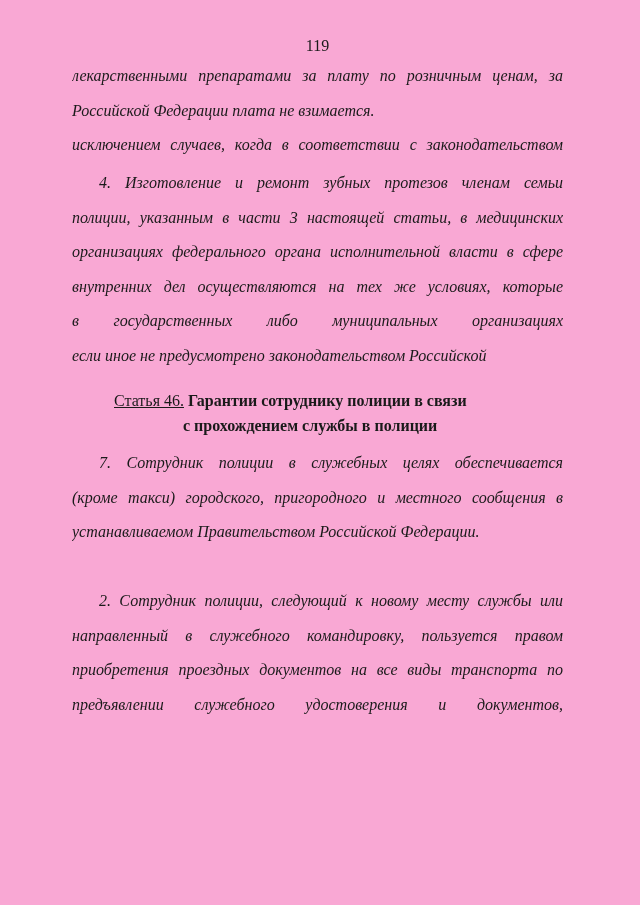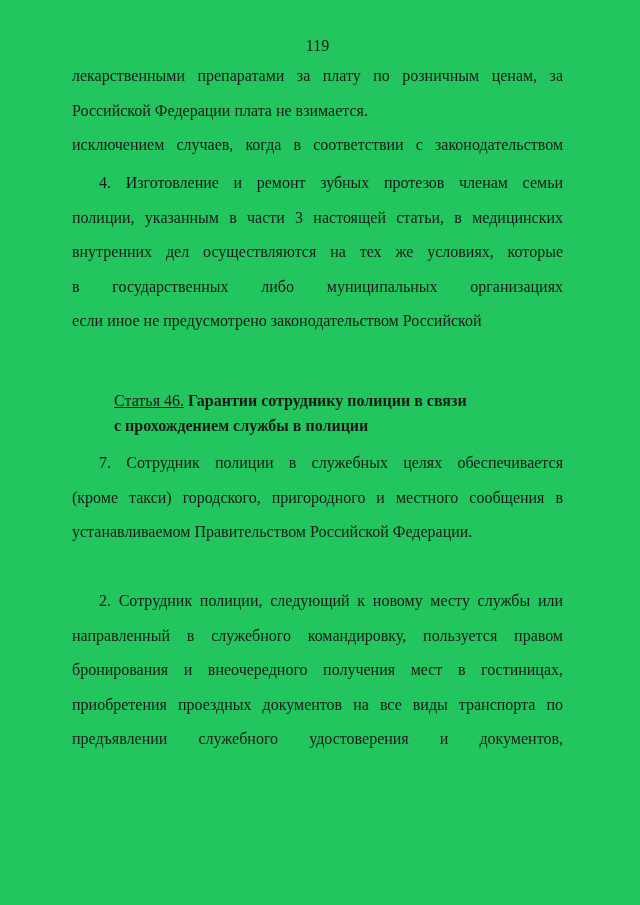--- a/index.html
+++ b/index.html
@@ -4,21 +4,21 @@
 <style>
   html, body {
     margin: 0;
     padding: 0;
     background: #ffffff;
   }
   .page {
     position: relative;
     width: 640px;
     height: 905px;
-    background: #22c55e;
+    background: #f9a8d4;
     font-family: "Liberation Serif", "DejaVu Serif", serif;
     font-size: 16px;
     color: #1a1a1a;
     overflow: hidden;
   }
   .col {
     position: absolute;
     left: 72px;
     width: 491px;
   }
@@ -27,20 +27,21 @@
     text-align: center;
     line-height: 18px;
   }
   .para .line {
     line-height: 34.6px;
     text-align: justify;
     text-align-last: justify;
     white-space: normal;
     height: 34.6px;
     overflow: hidden;
+    font-style: italic;
   }
   .para .line.last {
     text-align: left;
     text-align-last: left;
   }
   .para .line.ind {
     text-indent: 27px;
   }
   .b1 { top: 59px; }
   .b2 { top: 166px; }
@@ -48,56 +49,56 @@
   .b4 { top: 584px; }
   .heading {
     position: absolute;
     left: 114px;
     top: 388px;
     line-height: 25px;
     font-weight: bold;
     white-space: nowrap;
   }
   .heading .h-line { height: 25px; }
-  .heading .h-line2 { }
+  .heading .h-line2 { margin-left: 69px; }
   .heading .label { font-weight: normal; text-decoration: underline; }
 </style>
 </head>
 <body>
 
 <div class="page">
 
   <div class="col page-num">119</div>
 
   <div class="col para b1">
     <div class="line">лекарственными препаратами за плату по розничным ценам, за</div>
     <div class="line last">Российской Федерации плата не взимается.</div>
     <div class="line">исключением случаев, когда в соответствии с законодательством</div>
   </div>
 
   <div class="col para b2">
     <div class="line ind">4. Изготовление и ремонт зубных протезов членам семьи сотрудника</div>
     <div class="line">полиции, указанным в части 3 настоящей статьи, в медицинских</div>
+    <div class="line">организациях федерального органа исполнительной власти в сфере</div>
     <div class="line">внутренних дел осуществляются на тех же условиях, которые установлены</div>
     <div class="line">в государственных либо муниципальных организациях здравоохранения,</div>
     <div class="line last">если иное не предусмотрено законодательством Российской Федерации.</div>
   </div>
 
   <div class="heading">
     <div class="h-line"><span class="label">Статья 46.</span> <span>Гарантии сотруднику полиции в связи</span></div>
     <div class="h-line h-line2">с прохождением службы в полиции</div>
   </div>
 
   <div class="col para b3">
     <div class="line ind">7. Сотрудник полиции в служебных целях обеспечивается</div>
     <div class="line">(кроме такси) городского, пригородного и местного сообщения в порядке,</div>
     <div class="line last">устанавливаемом Правительством Российской Федерации.</div>
   </div>
 
   <div class="col para b4">
     <div class="line ind">2. Сотрудник полиции, следующий к новому месту службы или</div>
     <div class="line">направленный в служебного командировку, пользуется правом</div>
-    <div class="line">бронирования и внеочередного получения мест в гостиницах,</div>
     <div class="line">приобретения проездных документов на все виды транспорта по</div>
     <div class="line">предъявлении служебного удостоверения и документов, подтверждающих</div>
   </div>
 
 </div>
 
 </body></html>

